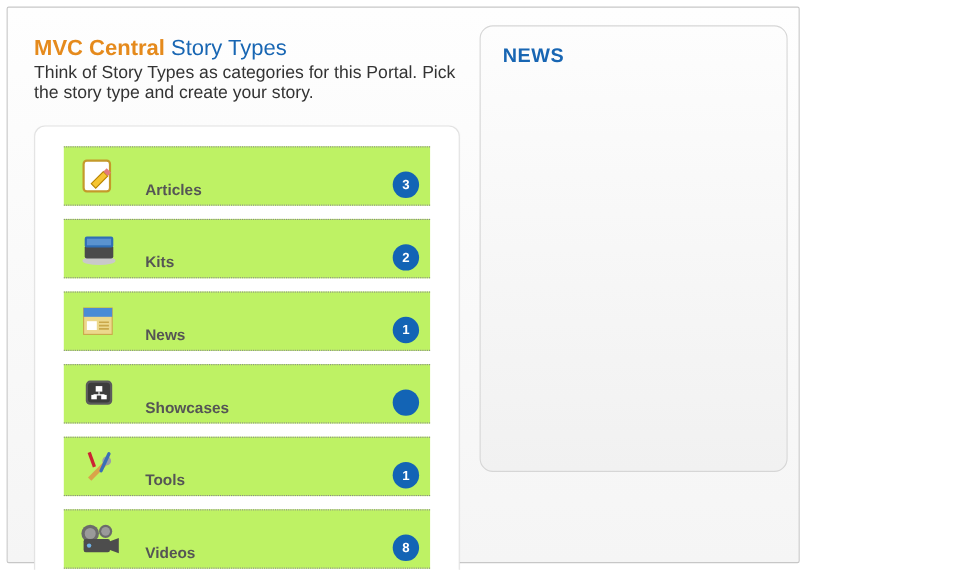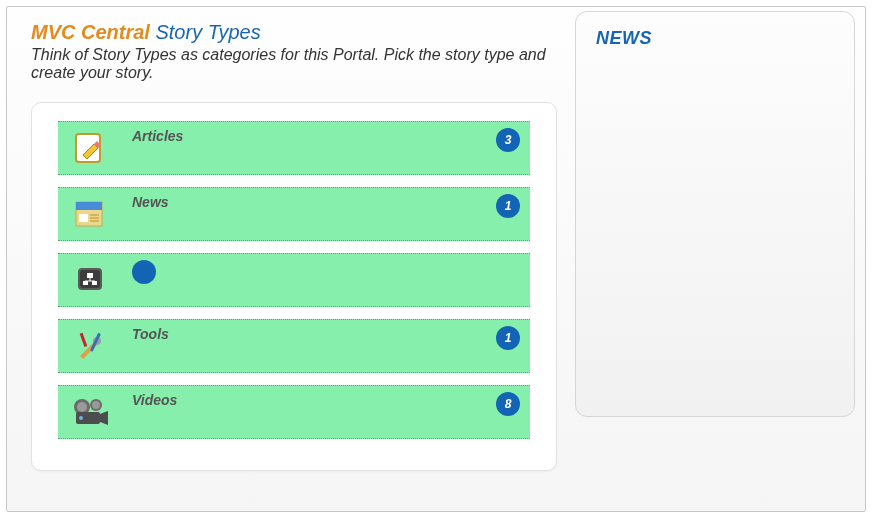--- a/index.html
+++ b/index.html
@@ -2,29 +2,28 @@
 <html><head>
 <meta charset="utf-8">
 <style>
 * { box-sizing: border-box; margin: 0; padding: 0; }
 body {
   font-family: "Segoe UI", Tahoma, Verdana, sans-serif;
   background: #fff;
   padding: 6px;
 }
 .window {
-  width: 860px;
+  width: 721px;
   height: 506px;
   border: 1px solid #c7c7c7;
   border-radius: 2px;
   display: flex;
-  padding: 4px 10px;
+  padding: 16px 10px;
   background: linear-gradient(#fefefe, #f5f5f5);
   position: relative;
-  font-style: italic;
 }
 .main-col {
   flex: 1;
   padding: 10px 14px 0 14px;
   min-width: 0;
 }
 .title-line {
   font-size: 20px;
   margin-bottom: 2px;
 }
@@ -34,22 +33,22 @@
 
 .list-panel {
   background: #fff;
   border: 1px solid #e2e2e2;
   border-radius: 10px;
   padding: 18px 26px;
   box-shadow: 0 1px 2px rgba(0,0,0,.04);
 }
 .story-row {
   display: flex;
-  align-items: flex-start;
-  background: #86efac;
+  align-items: flex-end;
+  background: #bef264;
   border-top: 1px dotted #888;
   border-bottom: 1px dotted #888;
   padding: 6px 10px;
   margin-bottom: 12px;
   height: 54px;
   cursor: pointer;
 }
 .story-row:last-child { margin-bottom: 13px; }
 .icon-cell {
   width: 44px;
@@ -118,20 +117,32 @@
           <svg width="36" height="36" viewBox="0 0 36 36">
             <rect x="4" y="4" width="24" height="28" rx="3" fill="#fff" stroke="#c49a2a" stroke-width="2"></rect>
             <path d="M11 25 L22 14 L26 18 L15 29 Z" fill="#f6c531" stroke="#b88400"></path>
             <path d="M22 14 L26 18 L29 15 L25 11 Z" fill="#e37b7b"></path>
           </svg>
         </span>
         <span class="row-label">Articles</span>
         <span class="badge">3</span>
       </div>
 
+      <div class="story-row">
+        <span class="icon-cell">
+          <svg width="38" height="34" viewBox="0 0 38 34">
+            <ellipse cx="19" cy="28" rx="15" ry="4" fill="#c9c9c9"></ellipse>
+            <rect x="6" y="14" width="26" height="12" rx="2" fill="#4a4a4a"></rect>
+            <rect x="6" y="6" width="26" height="10" rx="2" fill="#2f6fb5"></rect>
+            <rect x="8" y="8" width="22" height="6" fill="#5a93cf"></rect>
+          </svg>
+        </span>
+        <span class="row-label">Kits</span>
+        <span class="badge">2</span>
+      </div>
 
       <div class="story-row">
         <span class="icon-cell">
           <svg width="36" height="36" viewBox="0 0 36 36">
             <rect x="4" y="6" width="26" height="24" fill="#ecd88c" stroke="#caa84a"></rect>
             <rect x="4" y="6" width="26" height="8" fill="#4a8bd6"></rect>
             <rect x="7" y="18" width="9" height="8" fill="#fff"></rect>
             <line x1="18" y1="19" x2="27" y2="19" stroke="#caa84a" stroke-width="1.5"></line>
             <line x1="18" y1="22" x2="27" y2="22" stroke="#caa84a" stroke-width="1.5"></line>
             <line x1="18" y1="25" x2="27" y2="25" stroke="#caa84a" stroke-width="1.5"></line>
@@ -146,20 +157,21 @@
           <svg width="36" height="36" viewBox="0 0 36 36">
             <rect x="6" y="6" width="24" height="22" rx="4" fill="#5b5b5b"></rect>
             <rect x="8" y="8" width="20" height="18" rx="3" fill="#3c3c3c"></rect>
             <rect x="15" y="11" width="6" height="5" fill="#fff"></rect>
             <rect x="11" y="19" width="5" height="4" fill="#fff"></rect>
             <rect x="20" y="19" width="5" height="4" fill="#fff"></rect>
             <line x1="18" y1="16" x2="18" y2="19" stroke="#fff"></line>
             <line x1="13" y1="19" x2="23" y2="19" stroke="#fff"></line>
           </svg>
         </span>
+        <span class="row-label">Showcases</span>
         <span class="badge"></span>
       </div>
 
       <div class="story-row">
         <span class="icon-cell">
           <svg width="36" height="36" viewBox="0 0 36 36">
             <path d="M8 28 L22 14 L25 17 L11 31 Z" fill="#d9a34a"></path>
             <circle cx="25" cy="13" r="4" fill="#9aa0a6"></circle>
             <rect x="22" y="4" width="3" height="20" rx="1.5" fill="#3a6fb5" transform="rotate(25 23 14)"></rect>
             <rect x="10" y="5" width="3" height="14" fill="#c23" transform="rotate(-20 11 12)"></rect>

